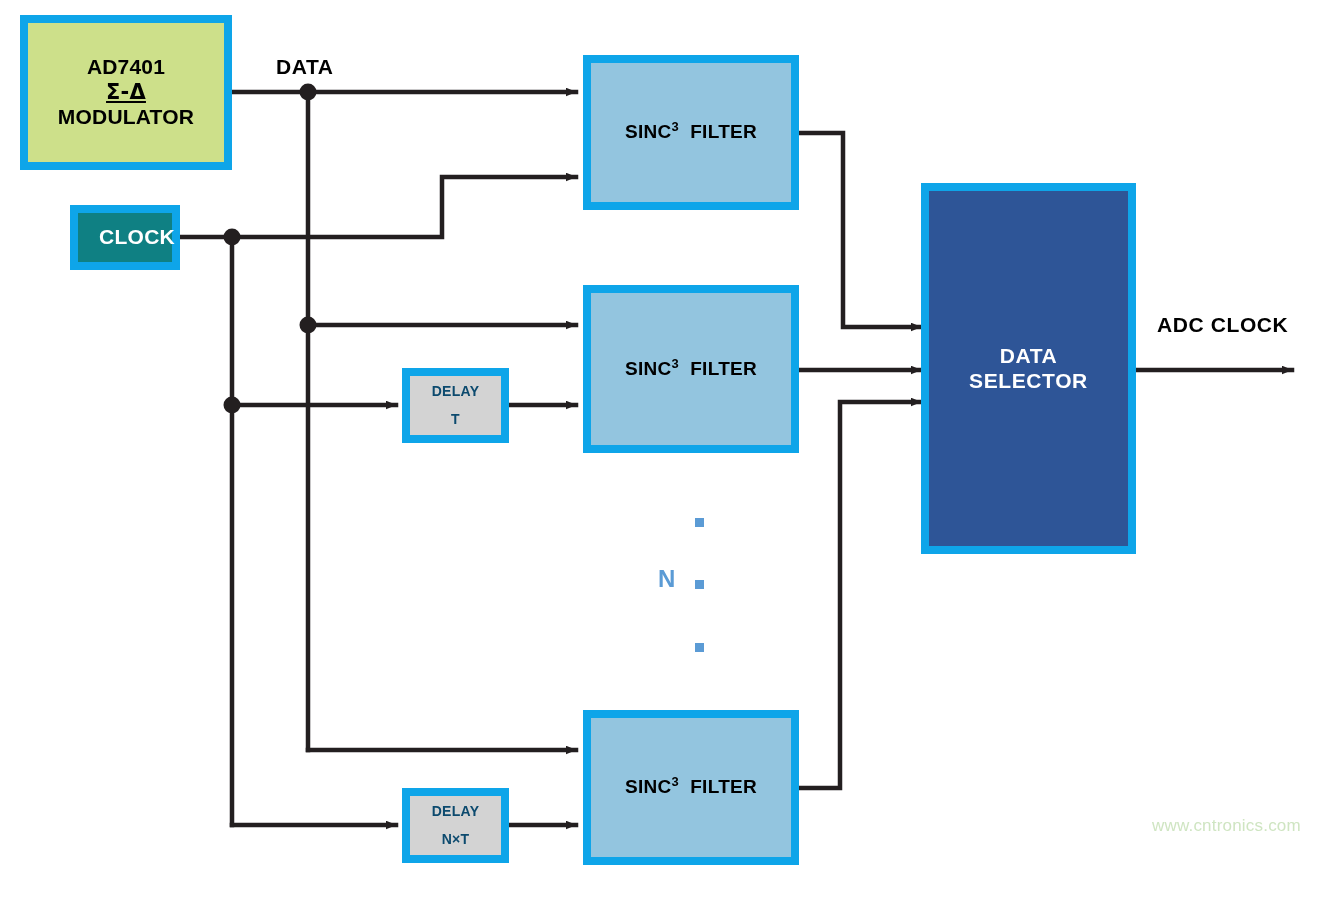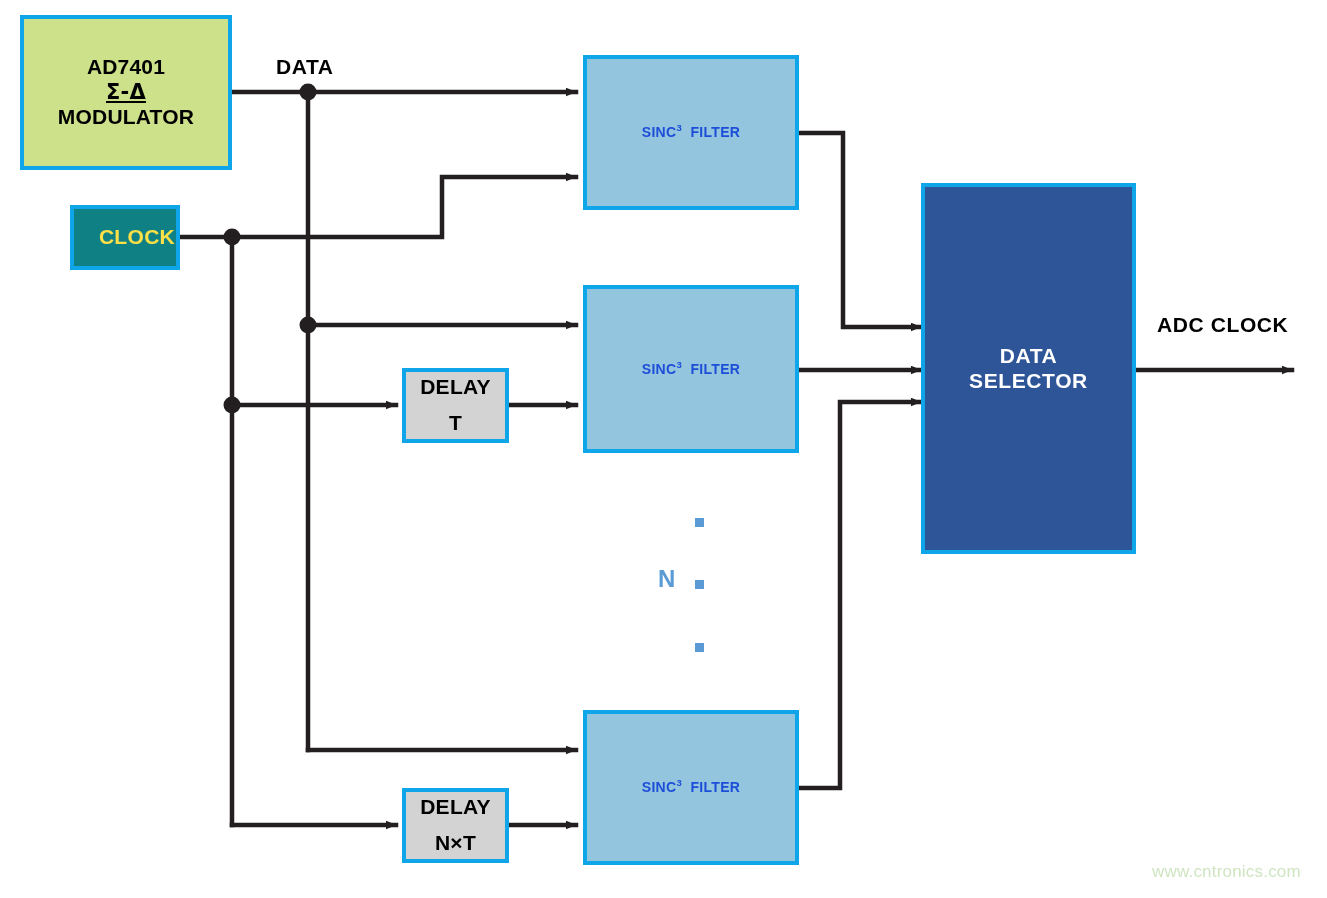--- a/index.html
+++ b/index.html
@@ -20,49 +20,49 @@
   svg.wires {
     position: absolute;
     left: 0;
     top: 0;
     width: 1327px;
     height: 898px;
   }
   .box {
     position: absolute;
     box-sizing: border-box;
-    border: 4px solid #0ea5e9;
+    border: 8px solid #0ea5e9;
     display: flex;
     flex-direction: column;
     align-items: center;
     justify-content: center;
     text-align: center;
     font-weight: bold;
     line-height: 1.18;
     z-index: 3;
   }
   .box-modulator {
     font-size: 21px;
     color: #000000;
     letter-spacing: 0.2px;
   }
   .box-clock {
     font-size: 21px;
-    color: #fde047;
+    color: #ffffff;
     letter-spacing: 0.3px;
     padding-left: 24px;
   }
   .box-filter {
+    font-size: 19px;
+    color: #000000;
+    letter-spacing: 0.3px;
+  }
+  .box-delay {
     font-size: 14px;
-    color: #1d4ed8;
-    letter-spacing: 0.3px;
-  }
-  .box-delay {
-    font-size: 21px;
-    color: #000000;
+    color: #0c4a6e;
     letter-spacing: 0.3px;
   }
   .box-selector {
     font-size: 21px;
     color: #ffffff;
     letter-spacing: 0.6px;
   }
   .box-delay .delay-line1 { margin-bottom: 11px; }
   .lbl {
     position: absolute;
@@ -201,15 +201,15 @@
 
   <div class="lbl" style="left:276px; top:55px;">DATA</div>
 
   <div class="lbl" style="left:1157px; top:313px;">ADC CLOCK</div>
 
   <div class="ellipsis-n" style="left:658px; top:565px;">N</div>
   <div class="dot-sq" style="left:695px; top:518px;"></div>
   <div class="dot-sq" style="left:695px; top:580px;"></div>
   <div class="dot-sq" style="left:695px; top:643px;"></div>
 
-  <div class="watermark" style="left:1152px; top:862px;text-align:center;">www.cntronics.com</div>
+  <div class="watermark" style="left:1152px; top:816px;text-align:center;">www.cntronics.com</div>
 
 </div>
 
 </body></html>

